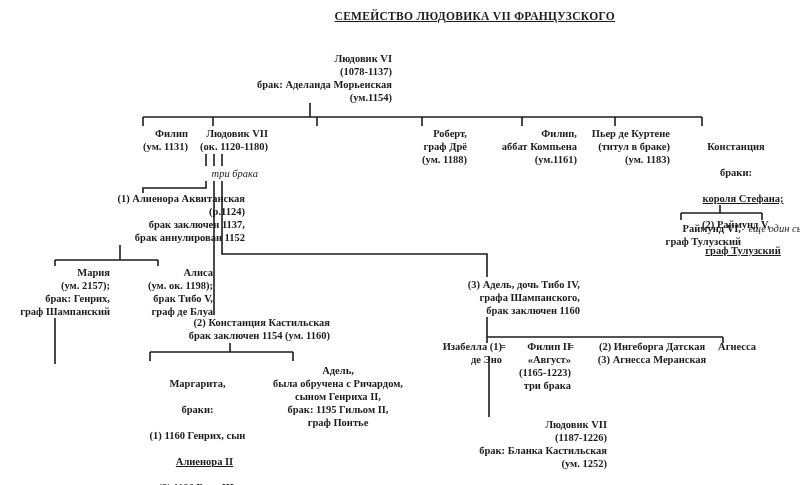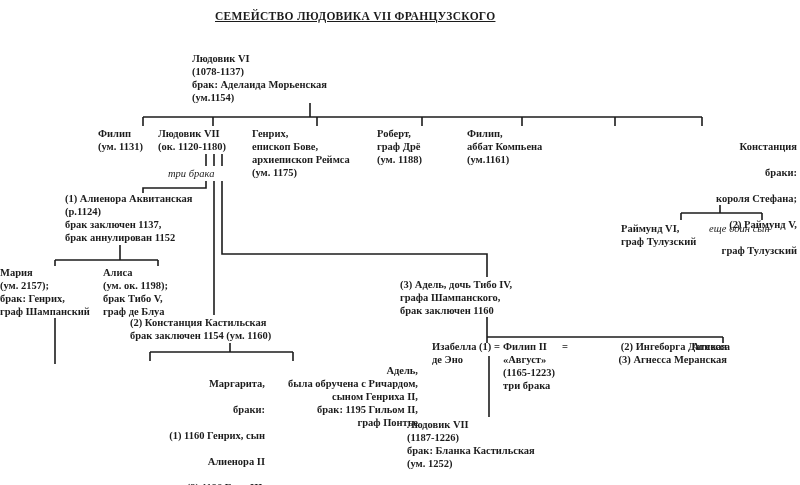--- a/index.html
+++ b/index.html
@@ -1,24 +1,24 @@
 <!DOCTYPE html>
 <html><head>
 <meta charset="utf-8">
 <style>
   html,body{margin:0;padding:0;background:#fff;}
   .page{position:relative;width:800px;height:485px;background:#ffffff;overflow:hidden;
         font-family:"Liberation Serif","DejaVu Serif",serif;color:#1c1c1c;}
   .blk{position:absolute;font-size:10.5px;line-height:13px;font-weight:bold;white-space:pre-line;}
-  .c{text-align:left;}
-  .l{text-align:right;}
+  .c{text-align:right;}
+  .l{text-align:center;}
   .it{font-style:italic;font-weight:normal;}
   .title{font-size:11.5px;letter-spacing:.3px;text-decoration:underline;white-space:nowrap;}
   .ln{white-space:nowrap;}
-  .ind{padding-left:14px;}
+  .ind{padding-left:14px;text-decoration:underline;}
   svg.wires{position:absolute;left:0;top:0;}
   svg.wires path{stroke:#1c1c1c;stroke-width:1.6;fill:none;}
 </style>
 </head>
 <body>
 
 <div class="page">
 
   <svg class="wires" width="800" height="485" viewBox="0 0 800 485" aria-hidden="true">
 
@@ -53,33 +53,32 @@
 (ум.1154)</div>
 
   <div class="blk c" style="left:98px;top:127px;width:90px">Филип
 (ум. 1131)</div>
 
   <div class="blk c" style="left:158px;top:127px;width:110px">Людовик VII
 (ок. 1120-1180)</div>
 
   <div class="blk c it" style="left:168px;top:167px;width:90px">три брака</div>
 
-  <div class="blk c" style="left:252px;top:127px;width:130px">Генрих,
-епископ Бове,
-архиепископ Реймса
-(ум. 1175)</div>
 
   <div class="blk c" style="left:377px;top:127px;width:90px">Роберт,
 граф Дрё
 (ум. 1188)</div>
 
   <div class="blk c" style="left:467px;top:127px;width:110px">Филип,
 аббат Компьена
 (ум.1161)</div>
 
+  <div class="blk c" style="left:560px;top:127px;width:110px">Пьер де Куртене
+(титул в браке)
+(ум. 1183)</div>
 
   <div class="blk l" style="left:675px;top:127px;width:122px">
     <div class="ln">Констанция</div>
     <div class="ln">браки:</div>
     <div class="ln ind">короля Стефана;</div>
     <div class="ln">(2) Раймунд V,</div>
     <div class="ln ind">граф Тулузский</div>
   </div>
 
   <div class="blk c" style="left:621px;top:222px;width:120px">Раймунд VI,

